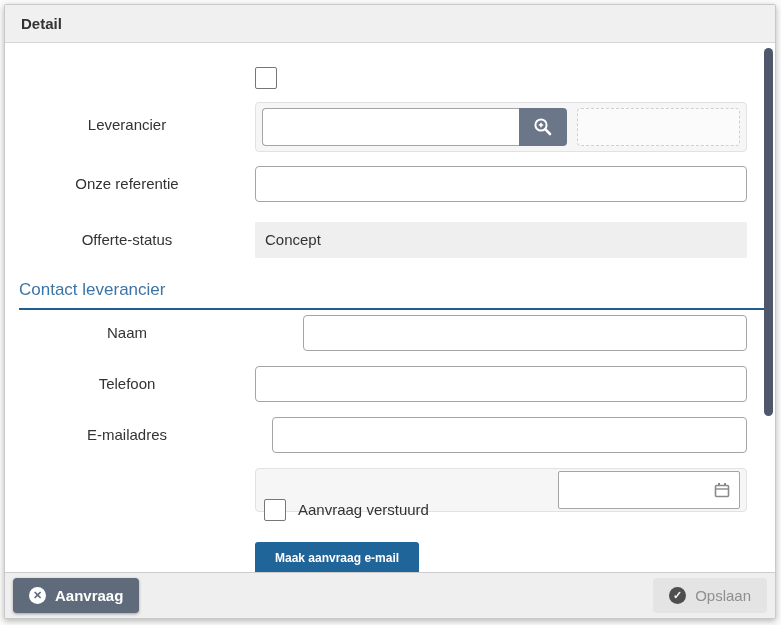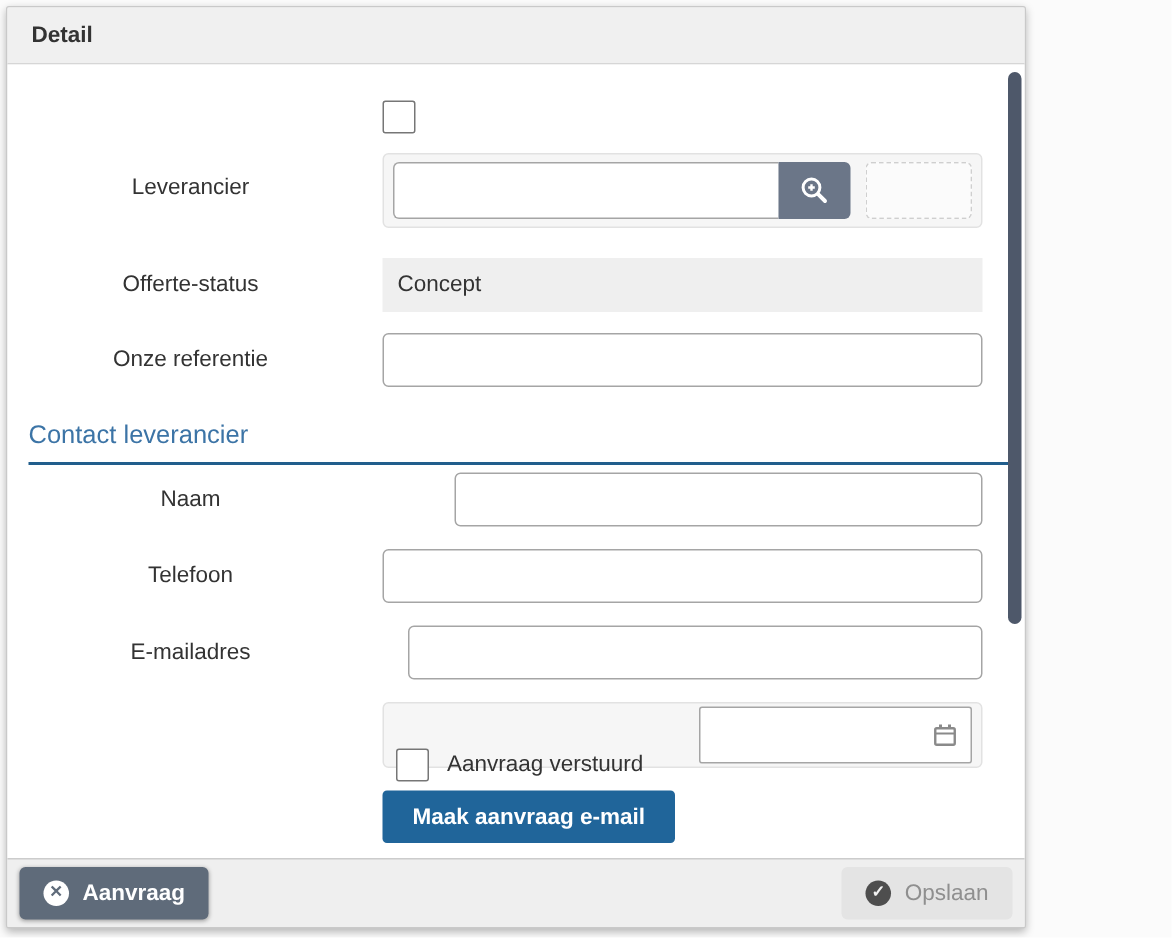--- a/index.html
+++ b/index.html
@@ -7,21 +7,21 @@
   body {
     width: 781px; height: 625px;
     background: #fbfbfb;
     font-family: "Liberation Sans", sans-serif;
     color: #333;
     position: relative;
     overflow: hidden;
   }
   .dialog {
     position: absolute; left: 4px; top: 4px;
-    width: 680px; height: 615px;
+    width: 772px; height: 615px;
     background: #fff;
     border: 1px solid #c9c9c9;
     border-radius: 2px;
     box-shadow: 0 2px 6px rgba(0,0,0,.28);
     display: flex; flex-direction: column;
   }
   .dialog-header {
     background: #f0f0f0;
     border-bottom: 1px solid #d6d6d6;
     padding: 10px 16px;
@@ -100,23 +100,23 @@
   .date-input {
     width: 182px; height: 38px;
     background: #fff; border: 1px solid #a5a5a5; border-radius: 2px;
     display: flex; align-items: center; justify-content: flex-end;
     padding: 0 8px; cursor: text;
   }
   .primary-button {
     display: inline-block;
     background: #20659a; color: #fff;
     border: none; border-radius: 3px;
-    font-size: 15px; font-weight: bold;
-    font-family: "Liberation Sans", sans-serif;
-    padding: 9px 20px; margin-top: 0;
+    font-size: 12px; font-weight: bold;
+    font-family: "Liberation Sans", sans-serif;
+    padding: 9px 20px; margin-top: 15px;
     cursor: pointer;
   }
   .button-row { margin-left: 240px; margin-bottom: 0; }
   .dialog-footer {
     flex: 0 0 auto;
     background: #efefef;
     border-top: 1px solid #cccccc;
     padding: 5px 8px;
     display: flex; align-items: center; justify-content: space-between;
   }
@@ -171,31 +171,31 @@
                 <line x1="9" y1="6.8" x2="9" y2="11.2" stroke="#ffffff" stroke-width="1.6"></line>
                 <line x1="6.8" y1="9" x2="11.2" y2="9" stroke="#ffffff" stroke-width="1.6"></line>
               </svg>
             </span>
           </button>
         </div>
         <div class="dashed-box"></div>
       </div>
     </div>
 
+    <div class="form-row">
+      <div class="form-label">Onze referentie</div>
+      <div class="form-field">
+        <input class="text-input" type="text" value="" style="">
+      </div>
+    </div>
+
     <div class="form-row" style="margin-top:20px;">
       <div class="form-label">Offerte-status</div>
       <div class="form-field">
         <div class="status-box">Concept</div>
-      </div>
-    </div>
-
-    <div class="form-row">
-      <div class="form-label">Onze referentie</div>
-      <div class="form-field">
-        <input class="text-input" type="text" value="" style="">
       </div>
     </div>
 
     <h3 class="section-heading">Contact leverancier</h3>
 
     <div class="form-row" style="margin-top:5px; margin-bottom:15px;gap:48px;">
       <div class="form-label">Naam</div>
       <div class="form-field">
         <input class="text-input" type="text" value="" style="">
       </div>

